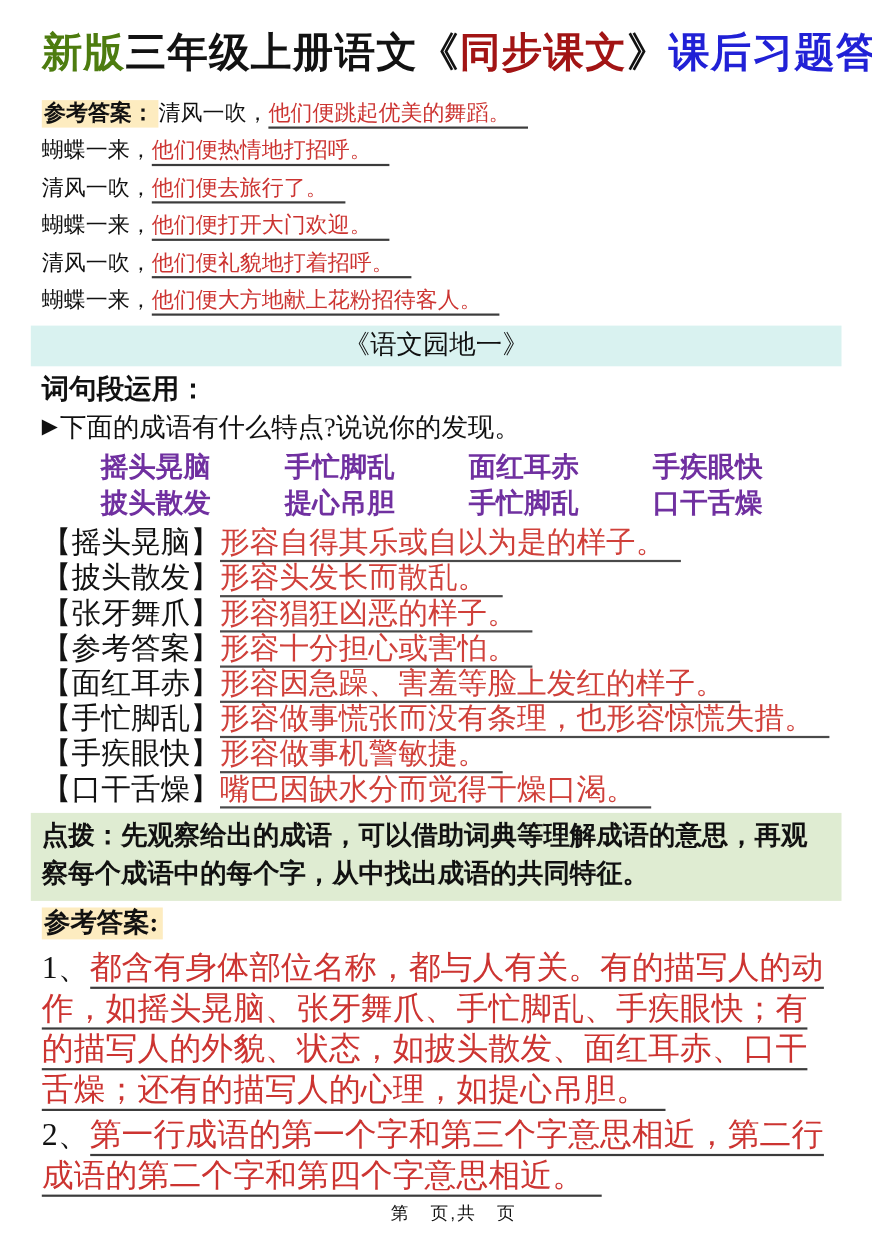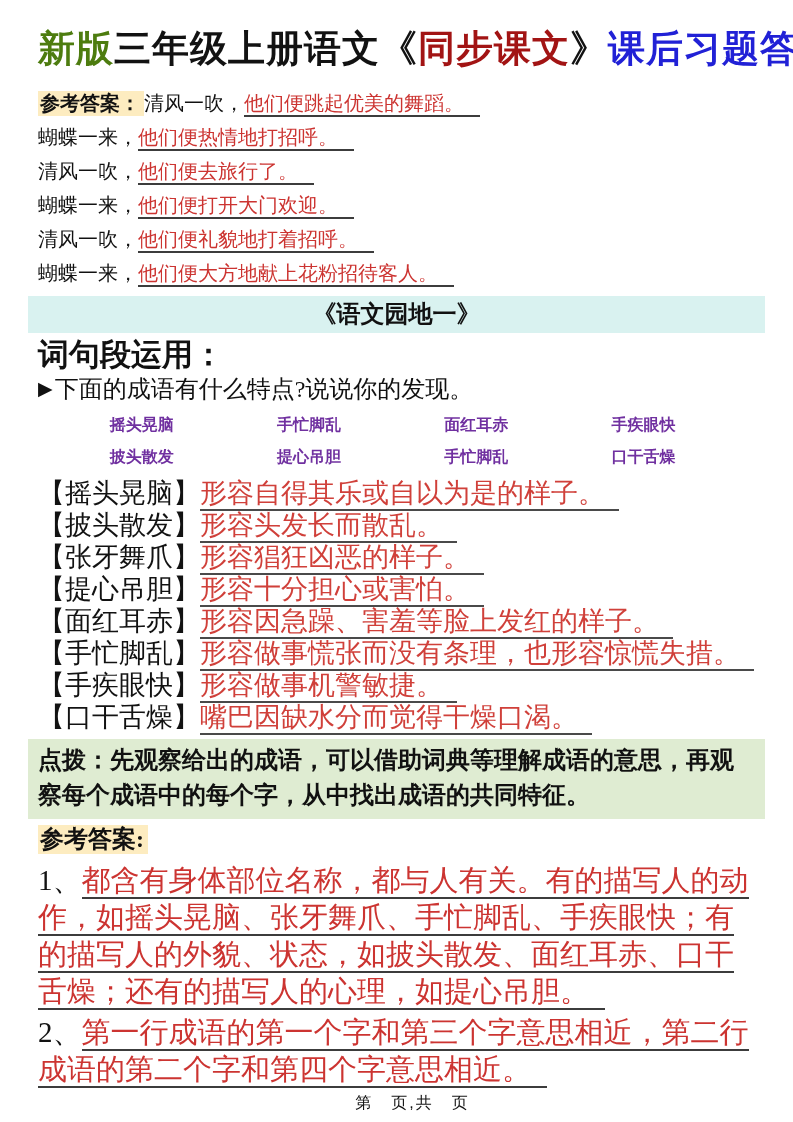--- a/index.html
+++ b/index.html
@@ -34,35 +34,35 @@
   .red{color:#cc3431;}
   .underline{
     border-bottom:2px solid #3c3c3c;
     padding-bottom:1px;padding-right:16px;
   }
 
   
   .band{
     margin:6px -10px 6px -10px;
     background:#d9f2f0;
-    text-align:center;font-size:24px;font-weight:700;line-height:35px;
+    text-align:center;font-size:24px;font-weight:400;line-height:35px;
     padding:1px 0;
   }
 
-  .subhead{margin:2px 0;font-size:31px;font-weight:700;line-height:32px;}
+  .subhead{margin:2px 0;font-size:25px;font-weight:700;line-height:32px;}
   .prompt{margin:0 0 2px 0;font-size:24px;line-height:32px;font-weight:400;}
   .arrow{font-size:19px;position:relative;top:-2px;margin-right:2px;}
 
   
   .idiom-grid{
     display:grid;grid-template-columns:repeat(4,1fr);
     padding:0 28px 0 20px;margin:2px 0 4px 0;
   }
   .idiom{
-    color:#7030a0;font-weight:700;font-size:16px;line-height:32px;
+    color:#7030a0;font-weight:700;font-size:25px;line-height:32px;
     font-family:"Liberation Sans","DejaVu Sans",sans-serif;
     justify-self:center;
   }
 
   
   .def{margin:0;font-size:27px;line-height:32px;}
   .def .term{color:#121212;}
   .def .meaning{color:#d0403a;}
   .def .underline{border-bottom:2px solid #4a4a4a;padding-right:14px;}
 
@@ -114,21 +114,21 @@
     <span class="idiom">手疾眼快</span>
     <span class="idiom">披头散发</span>
     <span class="idiom">提心吊胆</span>
     <span class="idiom">手忙脚乱</span>
     <span class="idiom">口干舌燥</span>
   </div>
 
   <p class="def"><span class="term">【摇头晃脑】</span><span class="meaning underline">形容自得其乐或自以为是的样子。</span></p>
   <p class="def"><span class="term">【披头散发】</span><span class="meaning underline">形容头发长而散乱。</span></p>
   <p class="def"><span class="term">【张牙舞爪】</span><span class="meaning underline">形容猖狂凶恶的样子。</span></p>
-  <p class="def"><span class="term">【提心吊胆】</span><span class="meaning underline">形容十分担心或害怕。</span></p>
+  <p class="def"><span class="term">【参考答案】</span><span class="meaning underline">形容十分担心或害怕。</span></p>
   <p class="def"><span class="term">【面红耳赤】</span><span class="meaning underline">形容因急躁、害羞等脸上发红的样子。</span></p>
   <p class="def"><span class="term">【手忙脚乱】</span><span class="meaning underline">形容做事慌张而没有条理，也形容惊慌失措。</span></p>
   <p class="def"><span class="term">【手疾眼快】</span><span class="meaning underline">形容做事机警敏捷。</span></p>
   <p class="def"><span class="term">【口干舌燥】</span><span class="meaning underline">嘴巴因缺水分而觉得干燥口渴。</span></p>
 
   <div class="tip">点拨：先观察给出的成语，可以借助词典等理解成语的意思，再观察每个成语中的每个字，从中找出成语的共同特征。</div>
 
   <p class="ref2"><span class="hl-yellow bold">参考答案:</span></p>
 
   <p class="num-ans"><span class="num">1、</span><span class="red underline">都含有身体部位名称，都与人有关。有的描写人的动作，如摇头晃脑、张牙舞爪、手忙脚乱、手疾眼快；有的描写人的外貌、状态，如披头散发、面红耳赤、口干舌燥；还有的描写人的心理，如提心吊胆。</span></p>

